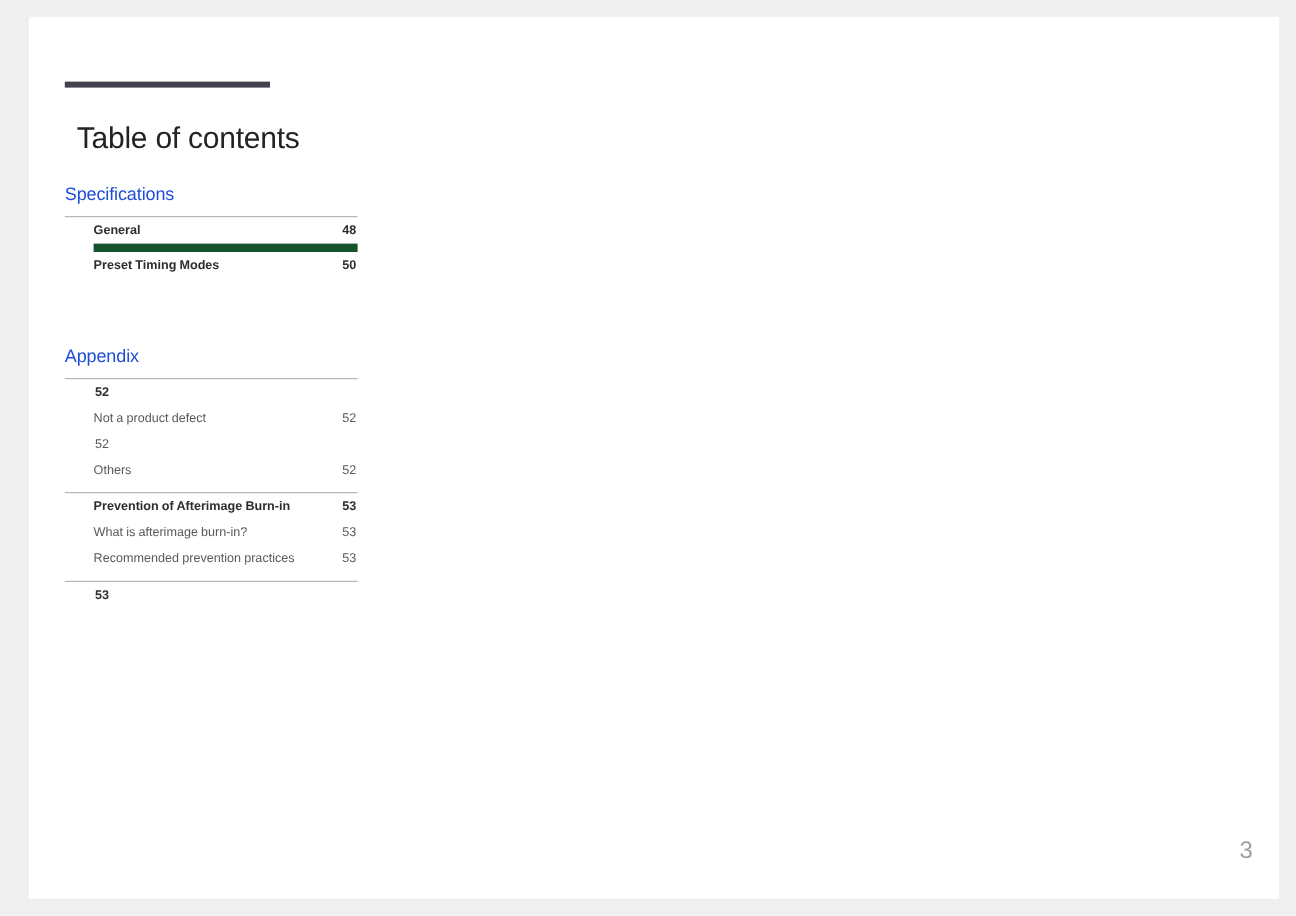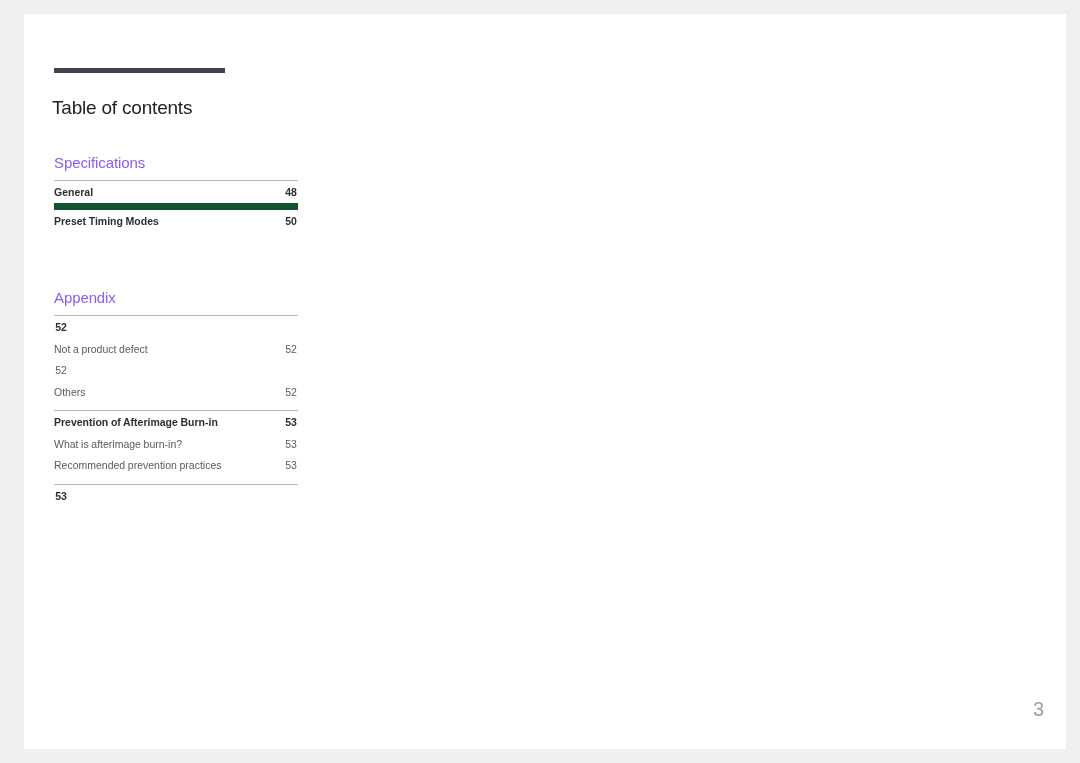--- a/index.html
+++ b/index.html
@@ -27,41 +27,41 @@
   #title-rule {
     position: absolute;
     left: 30px;
     top: 54px;
     width: 171px;
     height: 5px;
     background: #43414e;
   }
   #page-title {
     position: absolute;
-    left: 28px;
+    left: 40px;
     top: 70px;
-    font-size: 19px;
+    font-size: 25px;
     font-weight: 400;
     color: #232323;
     letter-spacing: -0.2px;
     white-space: nowrap;
   }
 
   
   #toc {
     position: absolute;
     left: 30px;
     top: 140px;
     width: 244px;
   }
 
   .section-heading {
     font-size: 15px;
     font-weight: 400;
-    color: #8b5cf6;
+    color: #1d4ed8;
     letter-spacing: -0.1px;
     margin: 0 0 9px 0;
     white-space: nowrap;
   }
 
   .section-gap {
     height: 58px;
   }
 
   .entry-group {
@@ -72,20 +72,21 @@
   }
 
   .entry {
     display: flex;
     align-items: flex-start;
     justify-content: space-between;
     font-size: 10.5px;
     line-height: 16.5px;
     color: #5a5a5a;
     padding: 3px 0 2px 0;
+    margin-left: 24px;
   }
   .entry.ruled {
     border-top: 7px solid #14532d;
   }
   .entry.bold .entry-label,
   .entry.bold .entry-page {
     font-weight: 700;
     color: #2e2e2e;
   }
 

